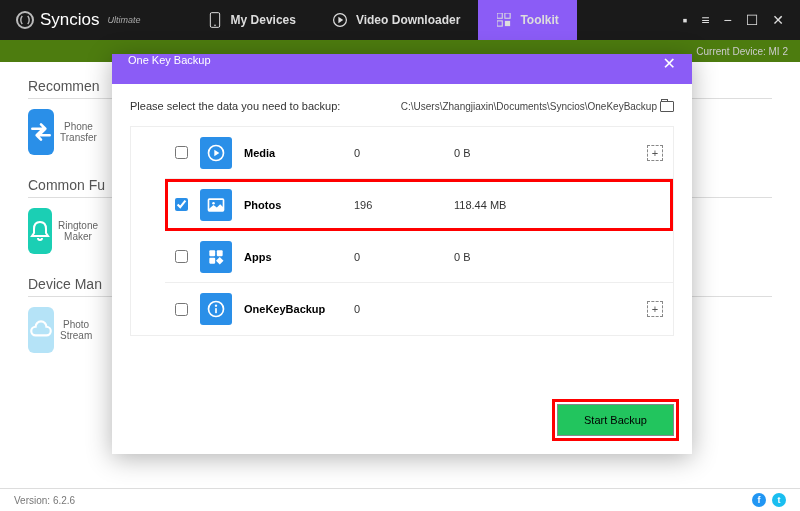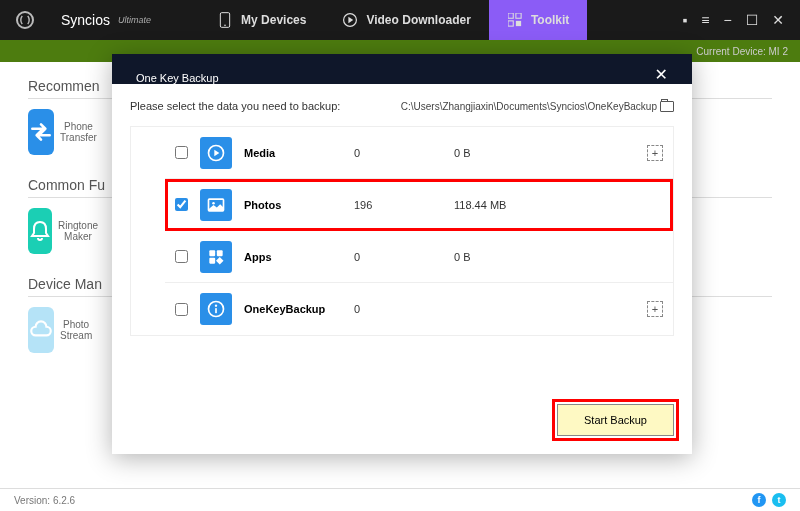--- a/index.html
+++ b/index.html
@@ -2,21 +2,21 @@
 <html><head>
 <meta charset="utf-8">
 <style>
   * { box-sizing: border-box; margin: 0; padding: 0; }
   body { font-family: Arial, sans-serif; font-size: 12px; background: #fff; width: 800px; height: 511px; overflow: hidden; position: relative; }
   
   .titlebar { background: #1a1a1a; height: 40px; display: flex; align-items: center; color: #fff; padding: 0 8px; }
   .logo { display: flex; align-items: center; gap: 6px; padding: 0 8px; }
   .logo-icon { width: 18px; height: 18px; border: 2px solid #bbb; border-radius: 50%; display: flex; align-items: center; justify-content: center; }
   .logo-icon svg { width: 14px; height: 14px; }
-  .logo-text { font-size: 14px; margin-left: 21px; }
+  .logo-text { font-size: 17px; }
   .logo-sub { font-size: 9px; font-style: italic; color: #aaa; margin-left: 2px; }
   
   .tabs { display: flex; height: 100%; margin-left: 40px; }
   .tab { display: flex; align-items: center; gap: 8px; padding: 0 18px; color: #ddd; font-size: 12px; font-weight: bold; cursor: pointer; }
   .tab.active { background: #8b5cf6; }
   .tab-icon { width: 16px; height: 16px; display: flex; align-items: center; justify-content: center; }
   
   .win-ctrls { margin-left: auto; display: flex; align-items: center; gap: 14px; padding-right: 8px; }
   .win-ctrls span { color: #ddd; font-size: 14px; cursor: pointer; line-height: 1; }
   
@@ -33,42 +33,42 @@
   .teal { background: #1bcfb4; }
   .lblue { background: #b5e3f7; }
   
   .footer { position: absolute; bottom: 0; left: 0; right: 0; height: 23px; border-top: 1px solid #ddd; display: flex; align-items: center; padding: 0 14px; font-size: 10px; color: #777; background: #fff; }
   .social { margin-left: auto; display: flex; gap: 6px; }
   .social-ic { width: 14px; height: 14px; border-radius: 50%; display: flex; align-items: center; justify-content: center; color: #fff; font-size: 9px; font-weight: bold; }
   .fb { background: #2196f3; }
   .tw { background: #1abef0; }
   
   .modal { position: absolute; top: 54px; left: 112px; width: 580px; height: 400px; background: #fff; box-shadow: 0 4px 24px rgba(0,0,0,0.3); z-index: 10; display: flex; flex-direction: column; }
-  .modal-header { background: #0f172a; color: #fff; height: 30px; display: flex; align-items: flex-end; padding: 0 24px; font-size: 11px; }
+  .modal-header { background: #8b5cf6; color: #fff; height: 30px; display: flex; align-items: flex-start; padding: 0 16px; font-size: 11px; }
   .modal-close { margin-left: auto; font-size: 16px; cursor: pointer; }
   
   .modal-body { flex: 1; padding: 16px 18px 10px; overflow: hidden; }
   .prompt-row { display: flex; align-items: center; margin-bottom: 14px; font-size: 11px; color: #333; }
   .path { margin-left: auto; font-size: 10px; color: #444; display: flex; align-items: center; gap: 3px; }
   .folder-ic { width: 14px; height: 11px; border: 1px solid #555; border-radius: 1px; position: relative; }
   .folder-ic:before { content: ""; position: absolute; top: -3px; left: 0; width: 5px; height: 2px; border: 1px solid #555; border-bottom: none; }
   
   .list { border: 1px solid #eee; padding-left: 34px; }
   .row { display: flex; align-items: center; height: 52px; padding: 0 10px; border-bottom: 1px solid #eee; position: relative; }
   .row:last-child { border-bottom: none; }
   .row input[type=checkbox] { width: 13px; height: 13px; margin-right: 12px; accent-color: #2a8fe8; }
   .row-icon { width: 32px; height: 32px; background: #2a8fe8; border-radius: 3px; display: flex; align-items: center; justify-content: center; margin-right: 12px; }
   .row-name { font-weight: bold; font-size: 11px; width: 110px; }
   .row-count { font-size: 11px; width: 100px; color: #333; }
   .row-size { font-size: 11px; color: #333; }
   .row-expand { margin-left: auto; width: 16px; height: 16px; border: 1px dashed #888; display: flex; align-items: center; justify-content: center; font-size: 11px; color: #555; cursor: pointer; }
   .highlight { outline: 3px solid #ff0000; outline-offset: -3px; }
   
   .modal-footer { padding: 10px 18px 18px; display: flex; justify-content: flex-end; }
-  .start-btn { border: 1px solid #888; background: #fef9c3; padding: 9px 26px; font-size: 11px; cursor: pointer; outline: 3px solid #ff0000; outline-offset: 2px; }
+  .start-btn { border: 1px solid #888; background: #22c55e; padding: 9px 26px; font-size: 11px; cursor: pointer; outline: 3px solid #ff0000; outline-offset: 2px; }
 </style>
 </head>
 <body>
 
 <div class="titlebar">
   <div class="logo">
     <span class="logo-icon">
       <svg viewBox="0 0 20 20">
           <path d="M6 4 Q2 10 6 16 M14 4 Q18 10 14 16" stroke="#bbb" stroke-width="2" fill="none"></path>
         </svg>

